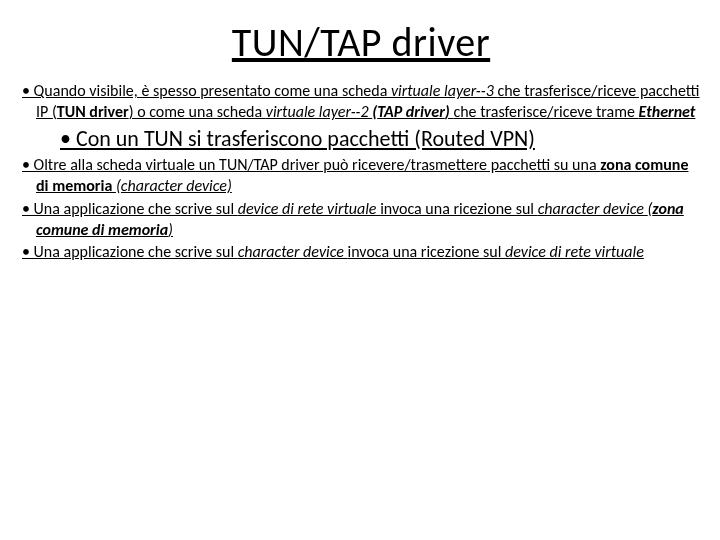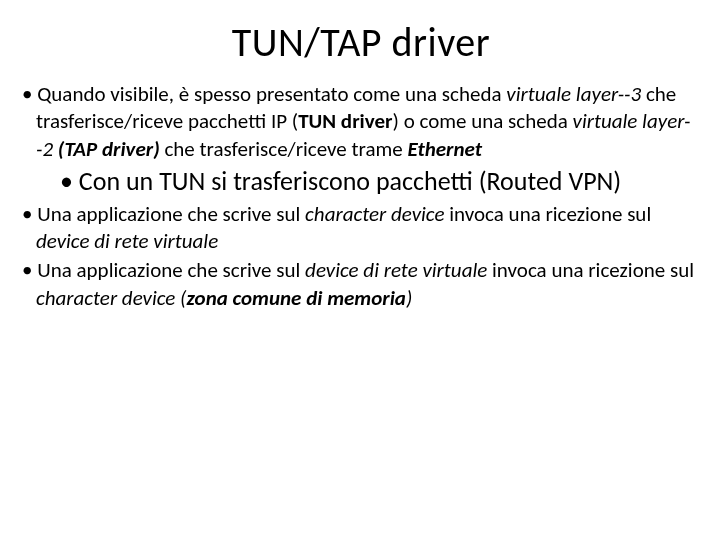--- a/index.html
+++ b/index.html
@@ -9,43 +9,44 @@
     height: 540px;
     background: #ffffff;
     font-family: Calibri, "Segoe UI", Arial, sans-serif;
     color: #000;
   }
   .slide {
     box-sizing: border-box;
     width: 720px;
     height: 540px;
     padding: 18px 20px 18px 22px;
+    text-decoration: underline;
   }
   .title {
     text-align: center;
     font-size: 40px;
     font-weight: 400;
     margin: 0 0 14px 0;
     letter-spacing: 0.5px;
   }
   .intro {
     font-size: 21px;
     font-weight: 700;
     margin: 0 0 4px 0;
     line-height: 1.25;
   }
   .bullet {
-    font-size: 21px;
+    font-size: 16px;
     line-height: 1.3;
     margin: 0 0 2px 0;
     padding-left: 14px;
     text-indent: -14px;
   }
   .subbullet {
-    font-size: 26px;
+    font-size: 22px;
     line-height: 1.3;
     margin: 0 0 2px 0;
     padding-left: 52px;
     text-indent: -14px;
   }
   .i { font-style: italic; }
   .b { font-weight: 700; }
 </style>
 </head>
 <body>
@@ -54,22 +55,25 @@
 
   <h1 class="title">TUN/TAP driver</h1>
 
 
   <p class="bullet">
     <span>• Quando visibile, è spesso presentato come una scheda </span><span class="i">virtuale layer--3 </span><span>che trasferisce/riceve pacchetti IP (</span><span class="b">TUN driver</span><span>) o come una scheda </span><span class="i">virtuale layer--2 </span><span class="i b">(</span><span class="i b">TAP driver</span><span class="i b">) </span><span>che trasferisce/riceve trame </span><span class="i b">Ethernet</span>
   </p>
 
   <p class="subbullet">• Con un TUN si trasferiscono pacchetti (Routed VPN)</p>
 
-
   <p class="bullet">
-    <span>• Una applicazione che scrive sul </span><span class="i">character device </span><span>invoca  una ricezione sul </span><span class="i">device di rete virtuale</span>
+    <span>• Oltre alla scheda virtuale un TUN/TAP driver può ricevere/trasmettere pacchetti su una </span><span class="b">zona comune di memoria </span><span class="i">(character device)</span>
   </p>
 
   <p class="bullet">
     <span>• Una applicazione che scrive sul </span><span class="i">device di rete virtuale </span><span>invoca una ricezione sul </span><span class="i">character device </span><span class="i">(</span><span class="i b">zona comune di memoria</span><span class="i">)</span>
   </p>
 
+  <p class="bullet">
+    <span>• Una applicazione che scrive sul </span><span class="i">character device </span><span>invoca  una ricezione sul </span><span class="i">device di rete virtuale</span>
+  </p>
+
 </div>
 
 </body></html>

